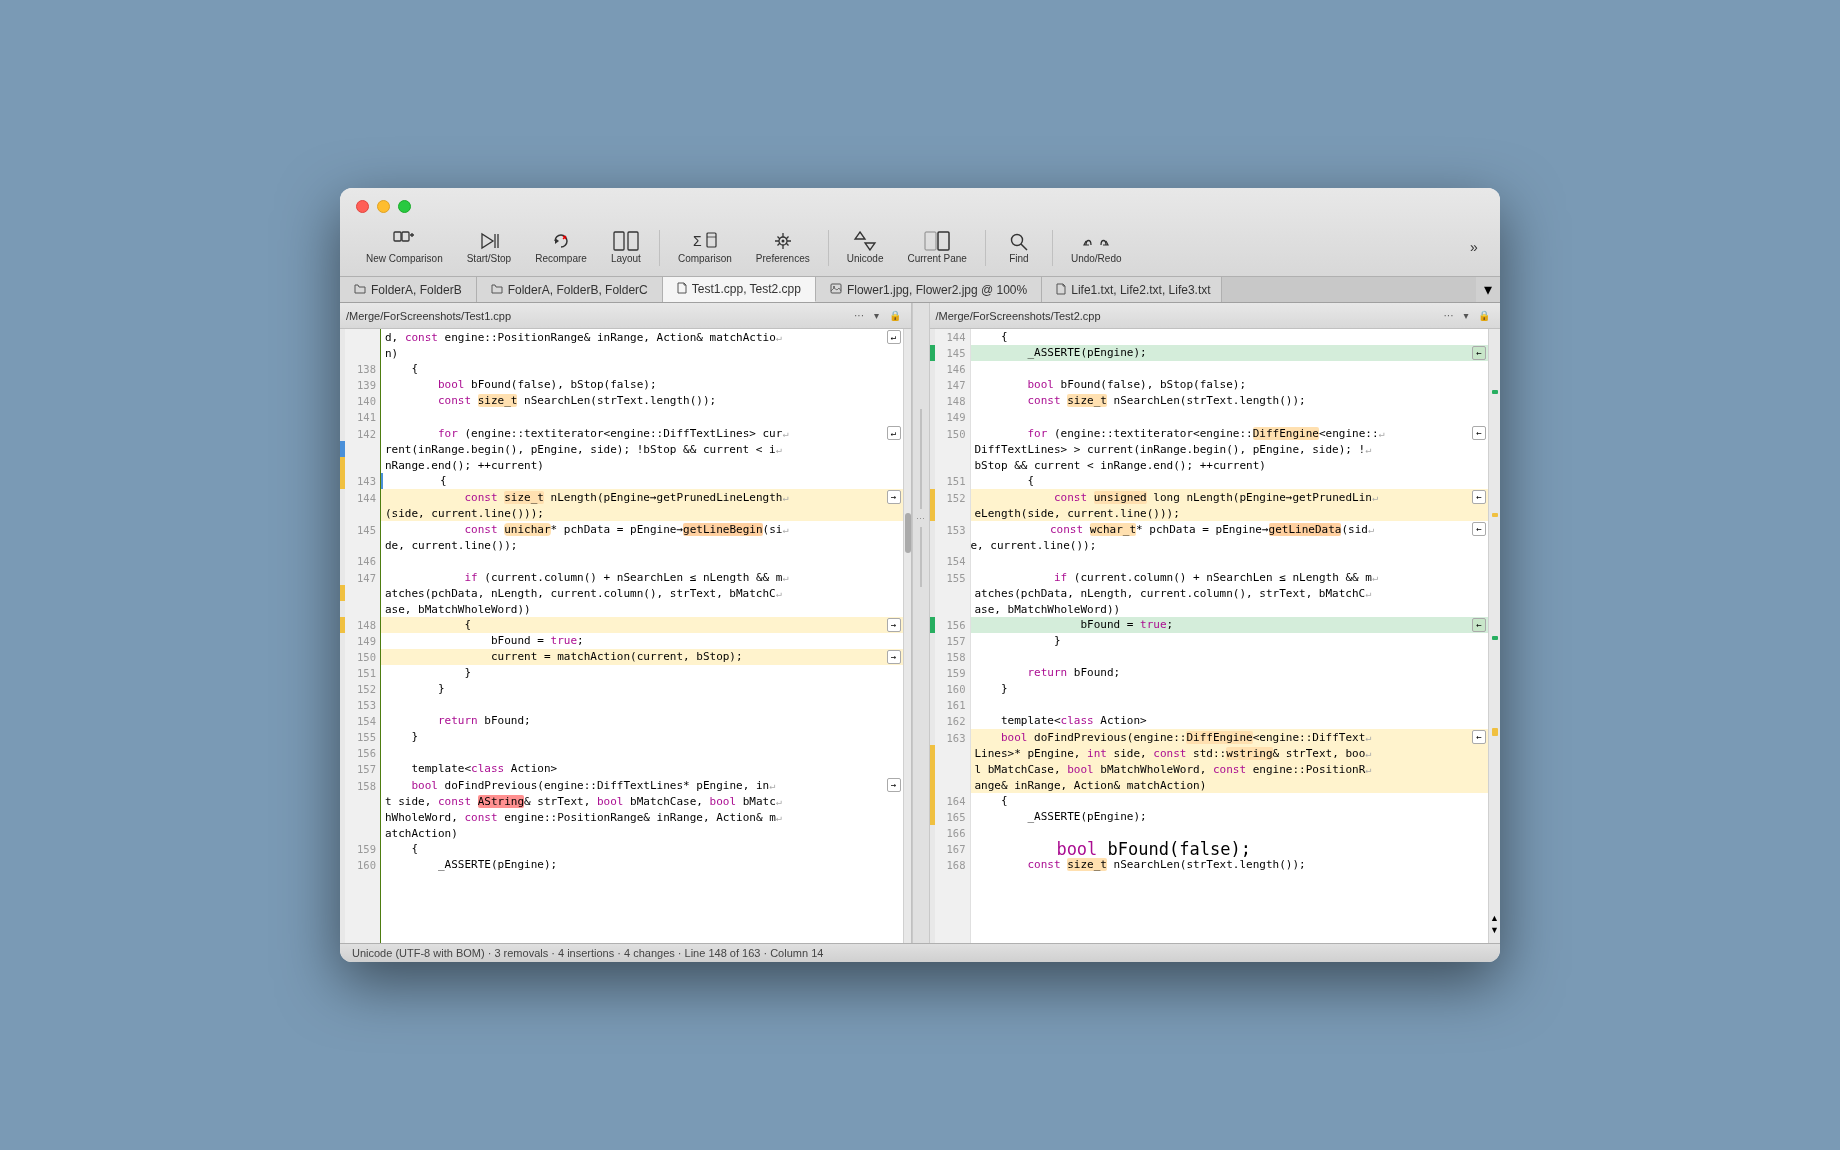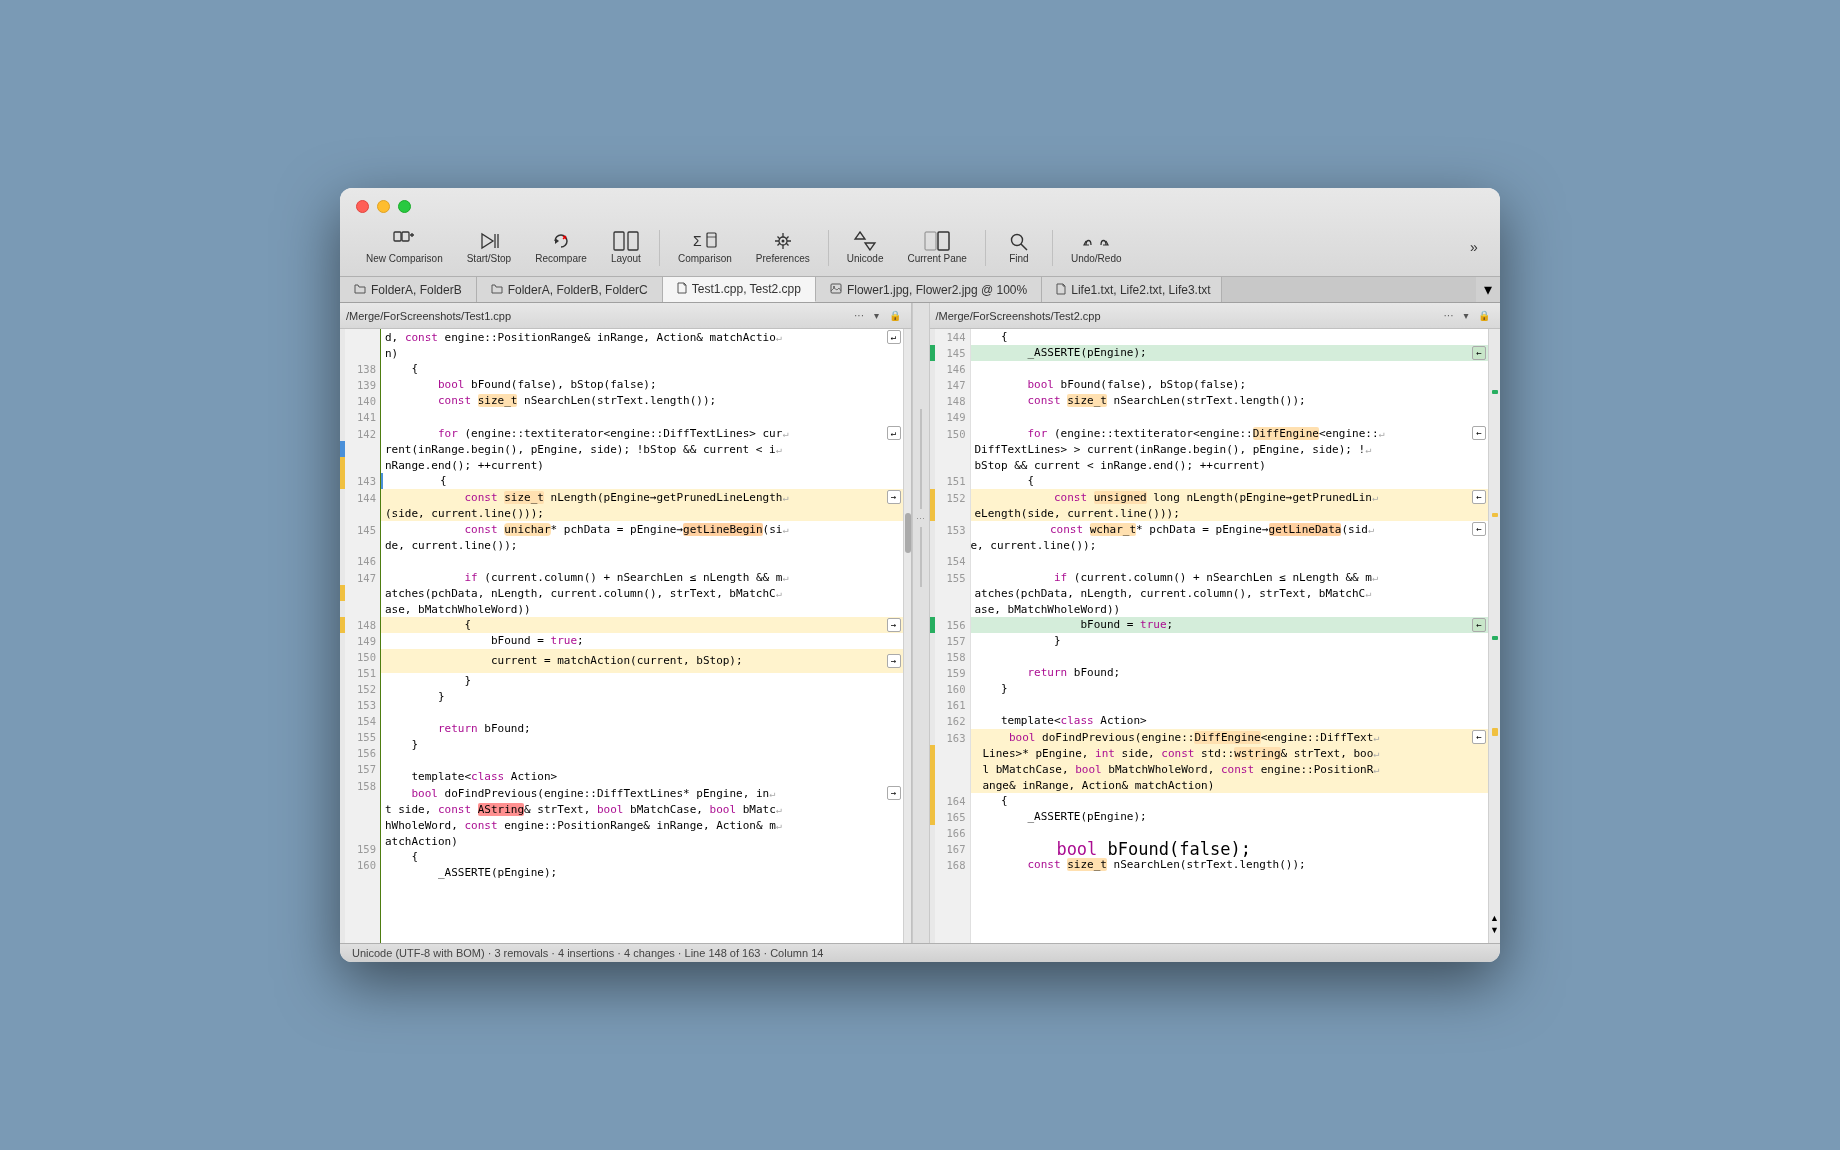--- a/index.html
+++ b/index.html
@@ -496,21 +496,21 @@
           </div>
 
           <div style="height:16px; padding:0 4px; display:flex; align-items:center; background:#fff3cd; position:relative;">
             <span style="white-space:pre; font-size:11px;">            {</span>
             <div class="arrow-btn" style="position:absolute; right:2px;">→</div>
           </div>
           <div style="height:16px; padding:0 4px; display:flex; align-items:center; background:#fff;">
               <span style="white-space:pre; font-size:11px;">                bFound = <span class="kw">true</span>;</span>
             </div>
 
-          <div style="height:16px; padding:12px 4px; display:flex; align-items:center; background:#fff3cd; position:relative;">
+          <div style="height:16px; padding:4px 4px; display:flex; align-items:center; background:#fff3cd; position:relative;">
             <span style="white-space:pre; font-size:11px;">                current = matchAction(current, bStop);</span>
             <div class="arrow-btn" style="position:absolute; right:2px;">→</div>
           </div>
           <div style="height:16px; padding:0 4px; display:flex; align-items:center; background:#fff;">
               <span style="white-space:pre; font-size:11px;">            }</span>
             </div>
           <div style="height:16px; padding:0 4px; display:flex; align-items:center; background:#fff;">
               <span style="white-space:pre; font-size:11px;">        }</span>
             </div>
           <div style="height:16px; padding:0 4px; display:flex; align-items:center; background:#fff;"></div>
@@ -675,21 +675,21 @@
               <span style="white-space:pre; font-size:11px;">        <span class="kw">return</span> bFound;</span>
             </div>
           <div style="height:16px; padding:0 4px; display:flex; align-items:center; background:#fff;">
               <span style="white-space:pre; font-size:11px;">    }</span>
             </div>
           <div style="height:16px; padding:0 4px; display:flex; align-items:center; background:#fff;"></div>
           <div style="height:16px; padding:0 4px; display:flex; align-items:center; background:#fff;">
               <span style="white-space:pre; font-size:11px;">    template&lt;<span class="kw">class</span> Action&gt;</span>
             </div>
 
-          <div style="height:64px; padding:0 4px 0 12px; background:#fff3cd; display:flex; align-items:flex-start; padding-top:1px; position:relative;">
+          <div style="height:64px; padding:0 4px 0 4px; background:#fff3cd; display:flex; align-items:flex-start; padding-top:1px; position:relative;">
             <span style="white-space:pre-wrap; font-size:11px;">    <span class="kw">bool</span> doFindPrevious(engine::<span class="hl-diffengine">DiffEngine</span>&lt;engine::DiffText<span class="wrap-indicator">↵</span>
 Lines&gt;* pEngine, <span class="kw">int</span> side, <span class="kw">const</span> std::<span class="hl-wstring">wstring</span>&amp; strText, boo<span class="wrap-indicator">↵</span>
 l bMatchCase, <span class="kw">bool</span> bMatchWholeWord, <span class="kw">const</span> engine::PositionR<span class="wrap-indicator">↵</span>
 ange&amp; inRange, Action&amp; matchAction)</span>
             <div class="arrow-btn" style="position:absolute; right:2px; top:1px;">←</div>
           </div>
           <div style="height:16px; padding:0 4px; display:flex; align-items:center; background:#fff;">
               <span style="white-space:pre; font-size:11px;">    {</span>
             </div>
           <div style="height:16px; padding:0 4px; display:flex; align-items:center; background:#fff;">

